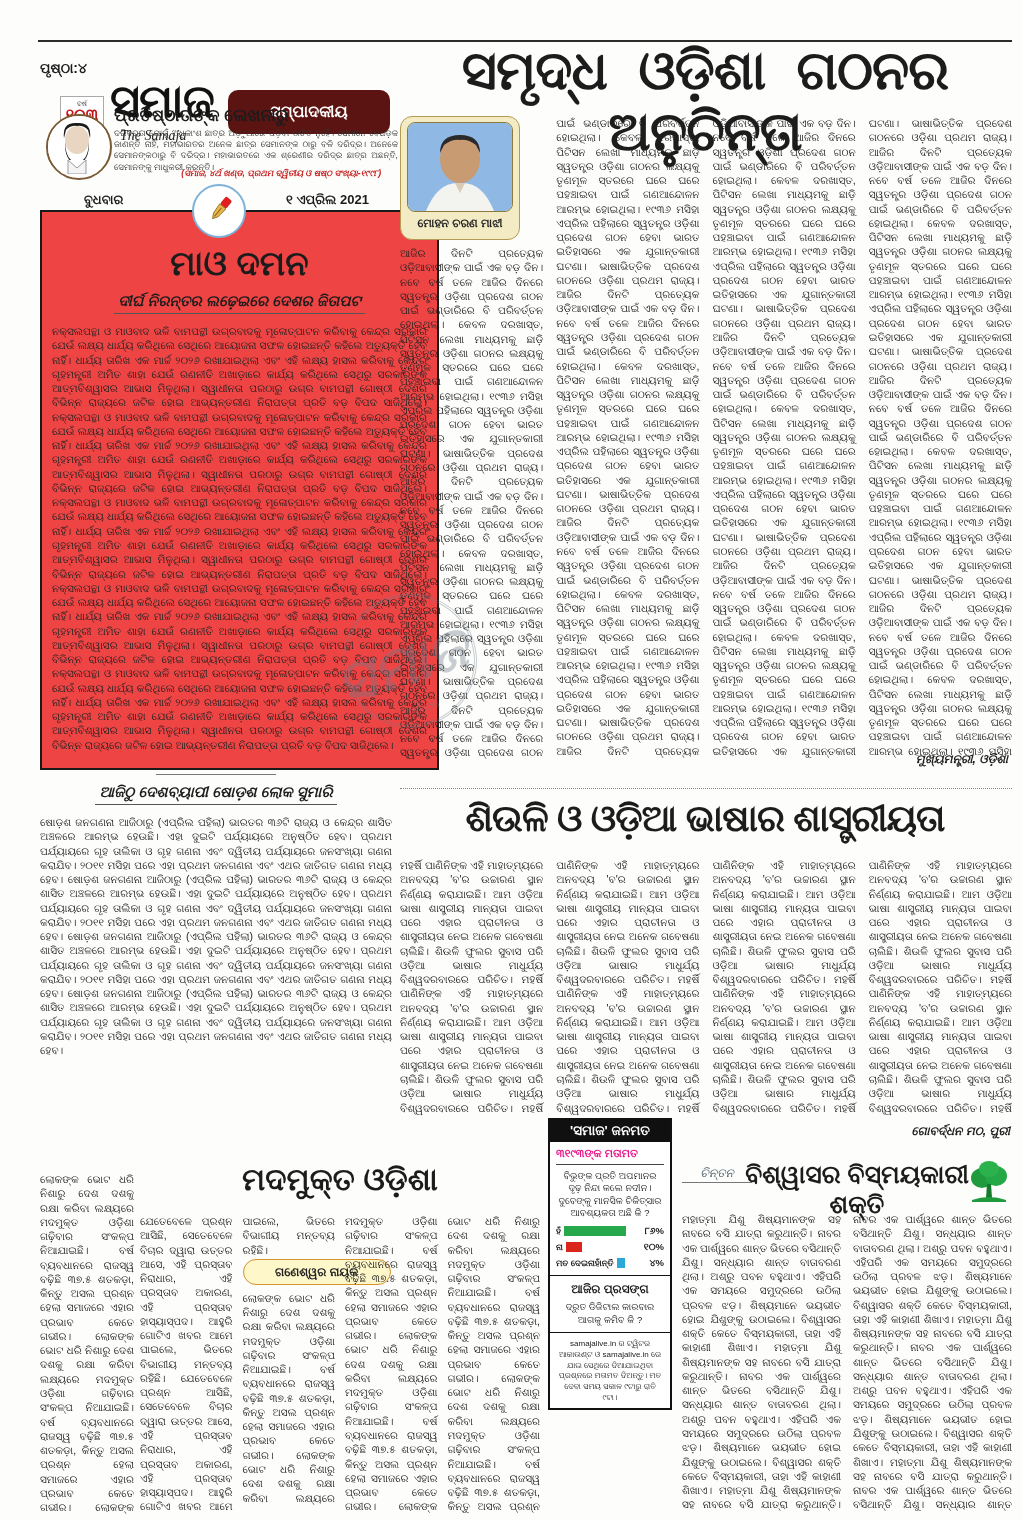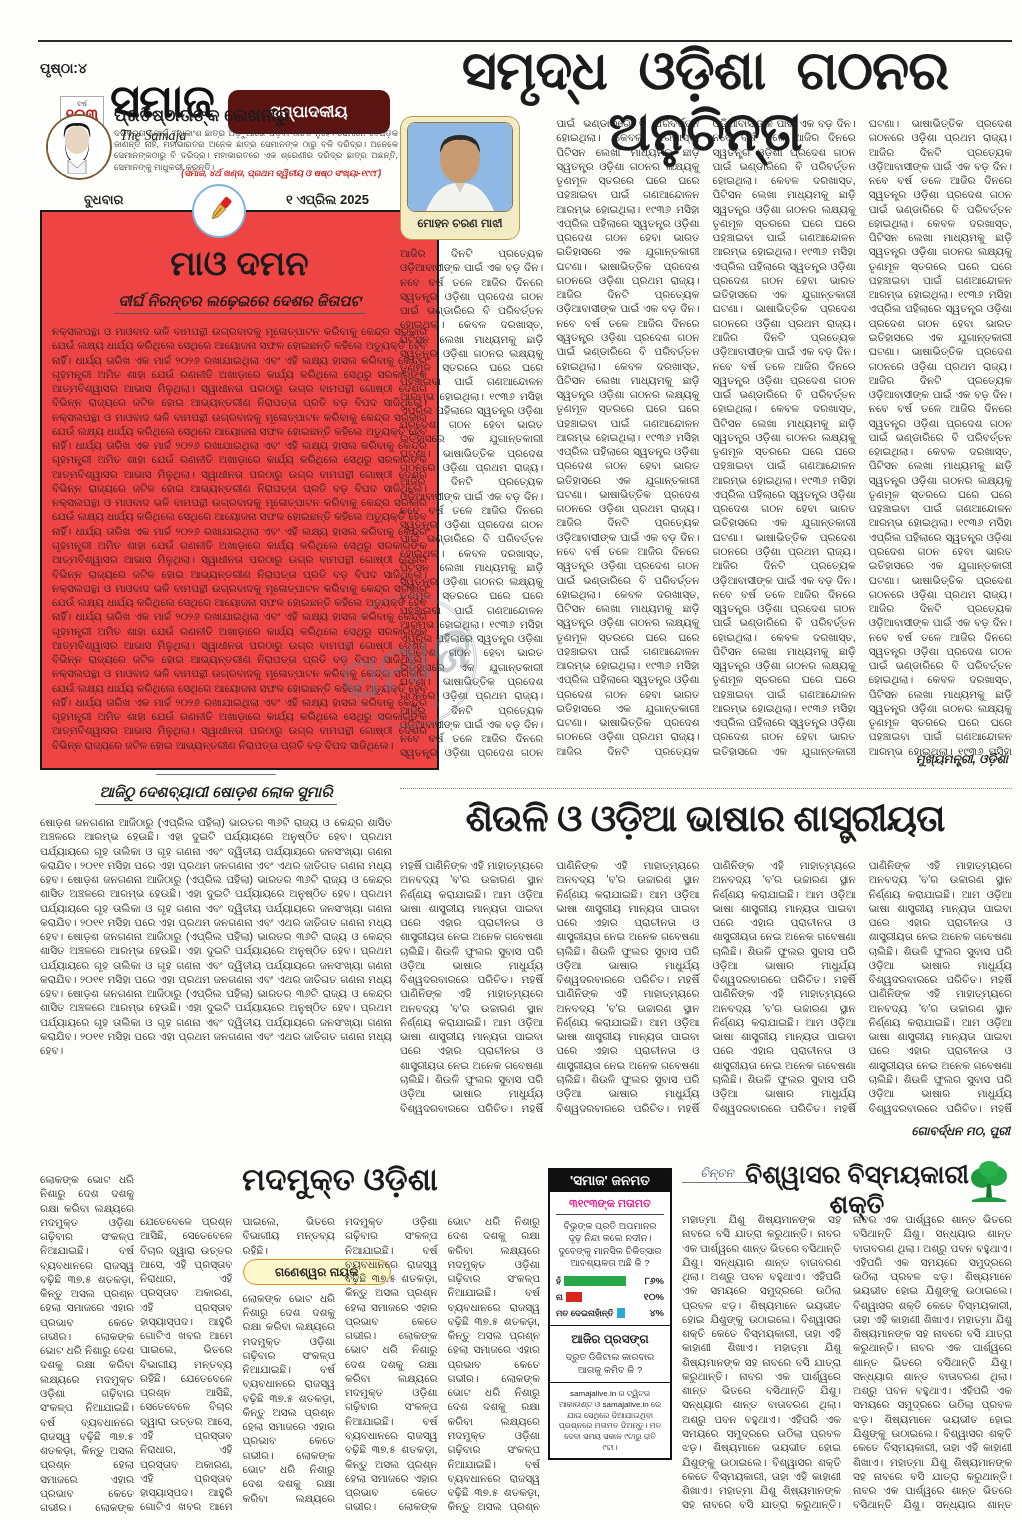--- a/index.html
+++ b/index.html
@@ -57,24 +57,24 @@
   .shiuli-h{left:398px;top:798px;width:614px;text-align:center;font-size:37px;font-weight:bold;letter-spacing:-1px;}
   .shiuli-body{left:400px;top:858px;width:612px;height:262px;column-count:4;column-gap:13px;}
   .shiuli-sign{left:850px;top:1124px;width:160px;}
   
   .liquor-col1{left:40px;top:1172px;width:94px;height:342px;}
   .liquor-h{left:140px;top:1162px;width:400px;text-align:center;font-size:31px;font-weight:bold;}
   .liquor-flow{left:140px;top:1214px;width:400px;height:300px;column-count:4;column-gap:10px;}
   .byline-pill{width:146px;height:24px;border:1.5px solid #d8912c;border-radius:13px;background:#fdf7c9;
                text-align:center;line-height:24px;font-size:12px;font-weight:bold;margin:2px 0 6px 0;}
   
-  .poll{left:548px;top:1168px;width:124px;height:292px;border:2px solid #111;background:#fff;box-sizing:border-box;}
+  .poll{left:548px;top:1118px;width:124px;height:292px;border:2px solid #111;background:#fff;box-sizing:border-box;}
   .poll-head{background:#101010;color:#fff;font-size:13.5px;font-weight:bold;text-align:center;padding:3px 0;}
   .poll-inner{padding:5px 6px;}
-  .poll-sub{color:#e8198b;font-size:11px;font-weight:bold;text-align:center;border-bottom:1px solid #444;padding-bottom:4px;}
+  .poll-sub{color:#e8198b;font-size:11px;font-weight:bold;border-bottom:1px solid #444;padding-bottom:4px;}
   .poll-q{font-size:9.5px;text-align:center;margin:5px 0 6px 0;line-height:1.3;}
   .poll-row{display:flex;align-items:center;margin:4px 0;}
   .poll-row .lb{font-size:8.5px;font-weight:bold;white-space:nowrap;}
   .poll-row .bar{height:10px;margin:0 3px;}
   .bar-0{width:62px;background:#27a84a;}
   .bar-1{width:16px;background:#d9251c;}
   .bar-2{width:8px;background:#2ba8d8;}
   .poll-row .pc{font-size:9.5px;font-weight:bold;margin-left:auto;}
   .poll-div{border-top:1.5px solid #111;margin:6px -6px;}
   .poll-next-t{font-size:12px;font-weight:bold;text-align:center;margin-top:2px;}
@@ -117,21 +117,21 @@
     <path d="M17 26 Q18 46 29 46 Q40 46 41 26 Q42 44 29 50 Q16 44 17 26 Z" fill="#1b1b1b"></path>
     <rect x="20" y="44" width="18" height="14" fill="#ffffff"></rect>
     <path d="M20 44 L29 52 L38 44 L38 58 L20 58 Z" fill="#f4f4f4" stroke="#999" stroke-width="1"></path>
   </svg>
 </div>
 <div class="abs founder-h">ପ୍ରତିଷ୍ଠାତାଙ୍କ ଲେଖନୀରୁ</div>
 <div class="abs founder-q just">ଦରିଦ୍ରତା ଯୋଗୁଁ ଅଧିକାଂଶ ଛାତ୍ର ଅଡ଼ୁଆରେ ପଡ଼ିବା ଉଚିତ ନୁହେଁ। ସେମାନେ ବେଧଡ଼କ ଜାଣନ୍ତି ନାହିଁ, ମହାଭାରତର ଅନେକ ଛାତ୍ର ସେମାନଙ୍କ ଠାରୁ ବଳି ଦରିଦ୍ର। ଅନେକେ ସେମାନଙ୍କଠାରୁ ବି ଦରିଦ୍ର। ମହାଭାରତରେ ଏକ ଶ୍ରେଣୀର ଦରିଦ୍ର ଛାତ୍ର ଅଛନ୍ତି, ସେମାନଙ୍କୁ ମାଧୁକରୀ କରନ୍ତି।</div>
 <div class="abs founder-s">(ସମାଜ, ୪ର୍ଥ ଖଣ୍ଡ, ପ୍ରଥମ ଦ୍ୱିତୀୟ ଓ ଷଷ୍ଠ ସଂଖ୍ୟା-୧୯୯୮)</div>
 
 <div class="abs weekday">ବୁଧବାର</div>
-<div class="abs dateval">୧ ଏପ୍ରିଲ 2025</div>
+<div class="abs dateval">୧ ଏପ୍ରିଲ 2021</div>
 <div class="abs pen-circle">
   <svg width="34" height="34" viewBox="0 0 34 34">
     <g transform="rotate(40 17 17)">
       <rect x="13" y="1" width="8" height="10" rx="2" fill="#e02020"></rect>
       <path d="M13 11 L21 11 L20 22 L17 27 L14 22 Z" fill="#e8b64a" stroke="#8a6a20" stroke-width="0.8"></path>
       <line x1="17" y1="13" x2="17" y2="24" stroke="#8a6a20" stroke-width="1"></line>
     </g>
   </svg>
 </div>
 

